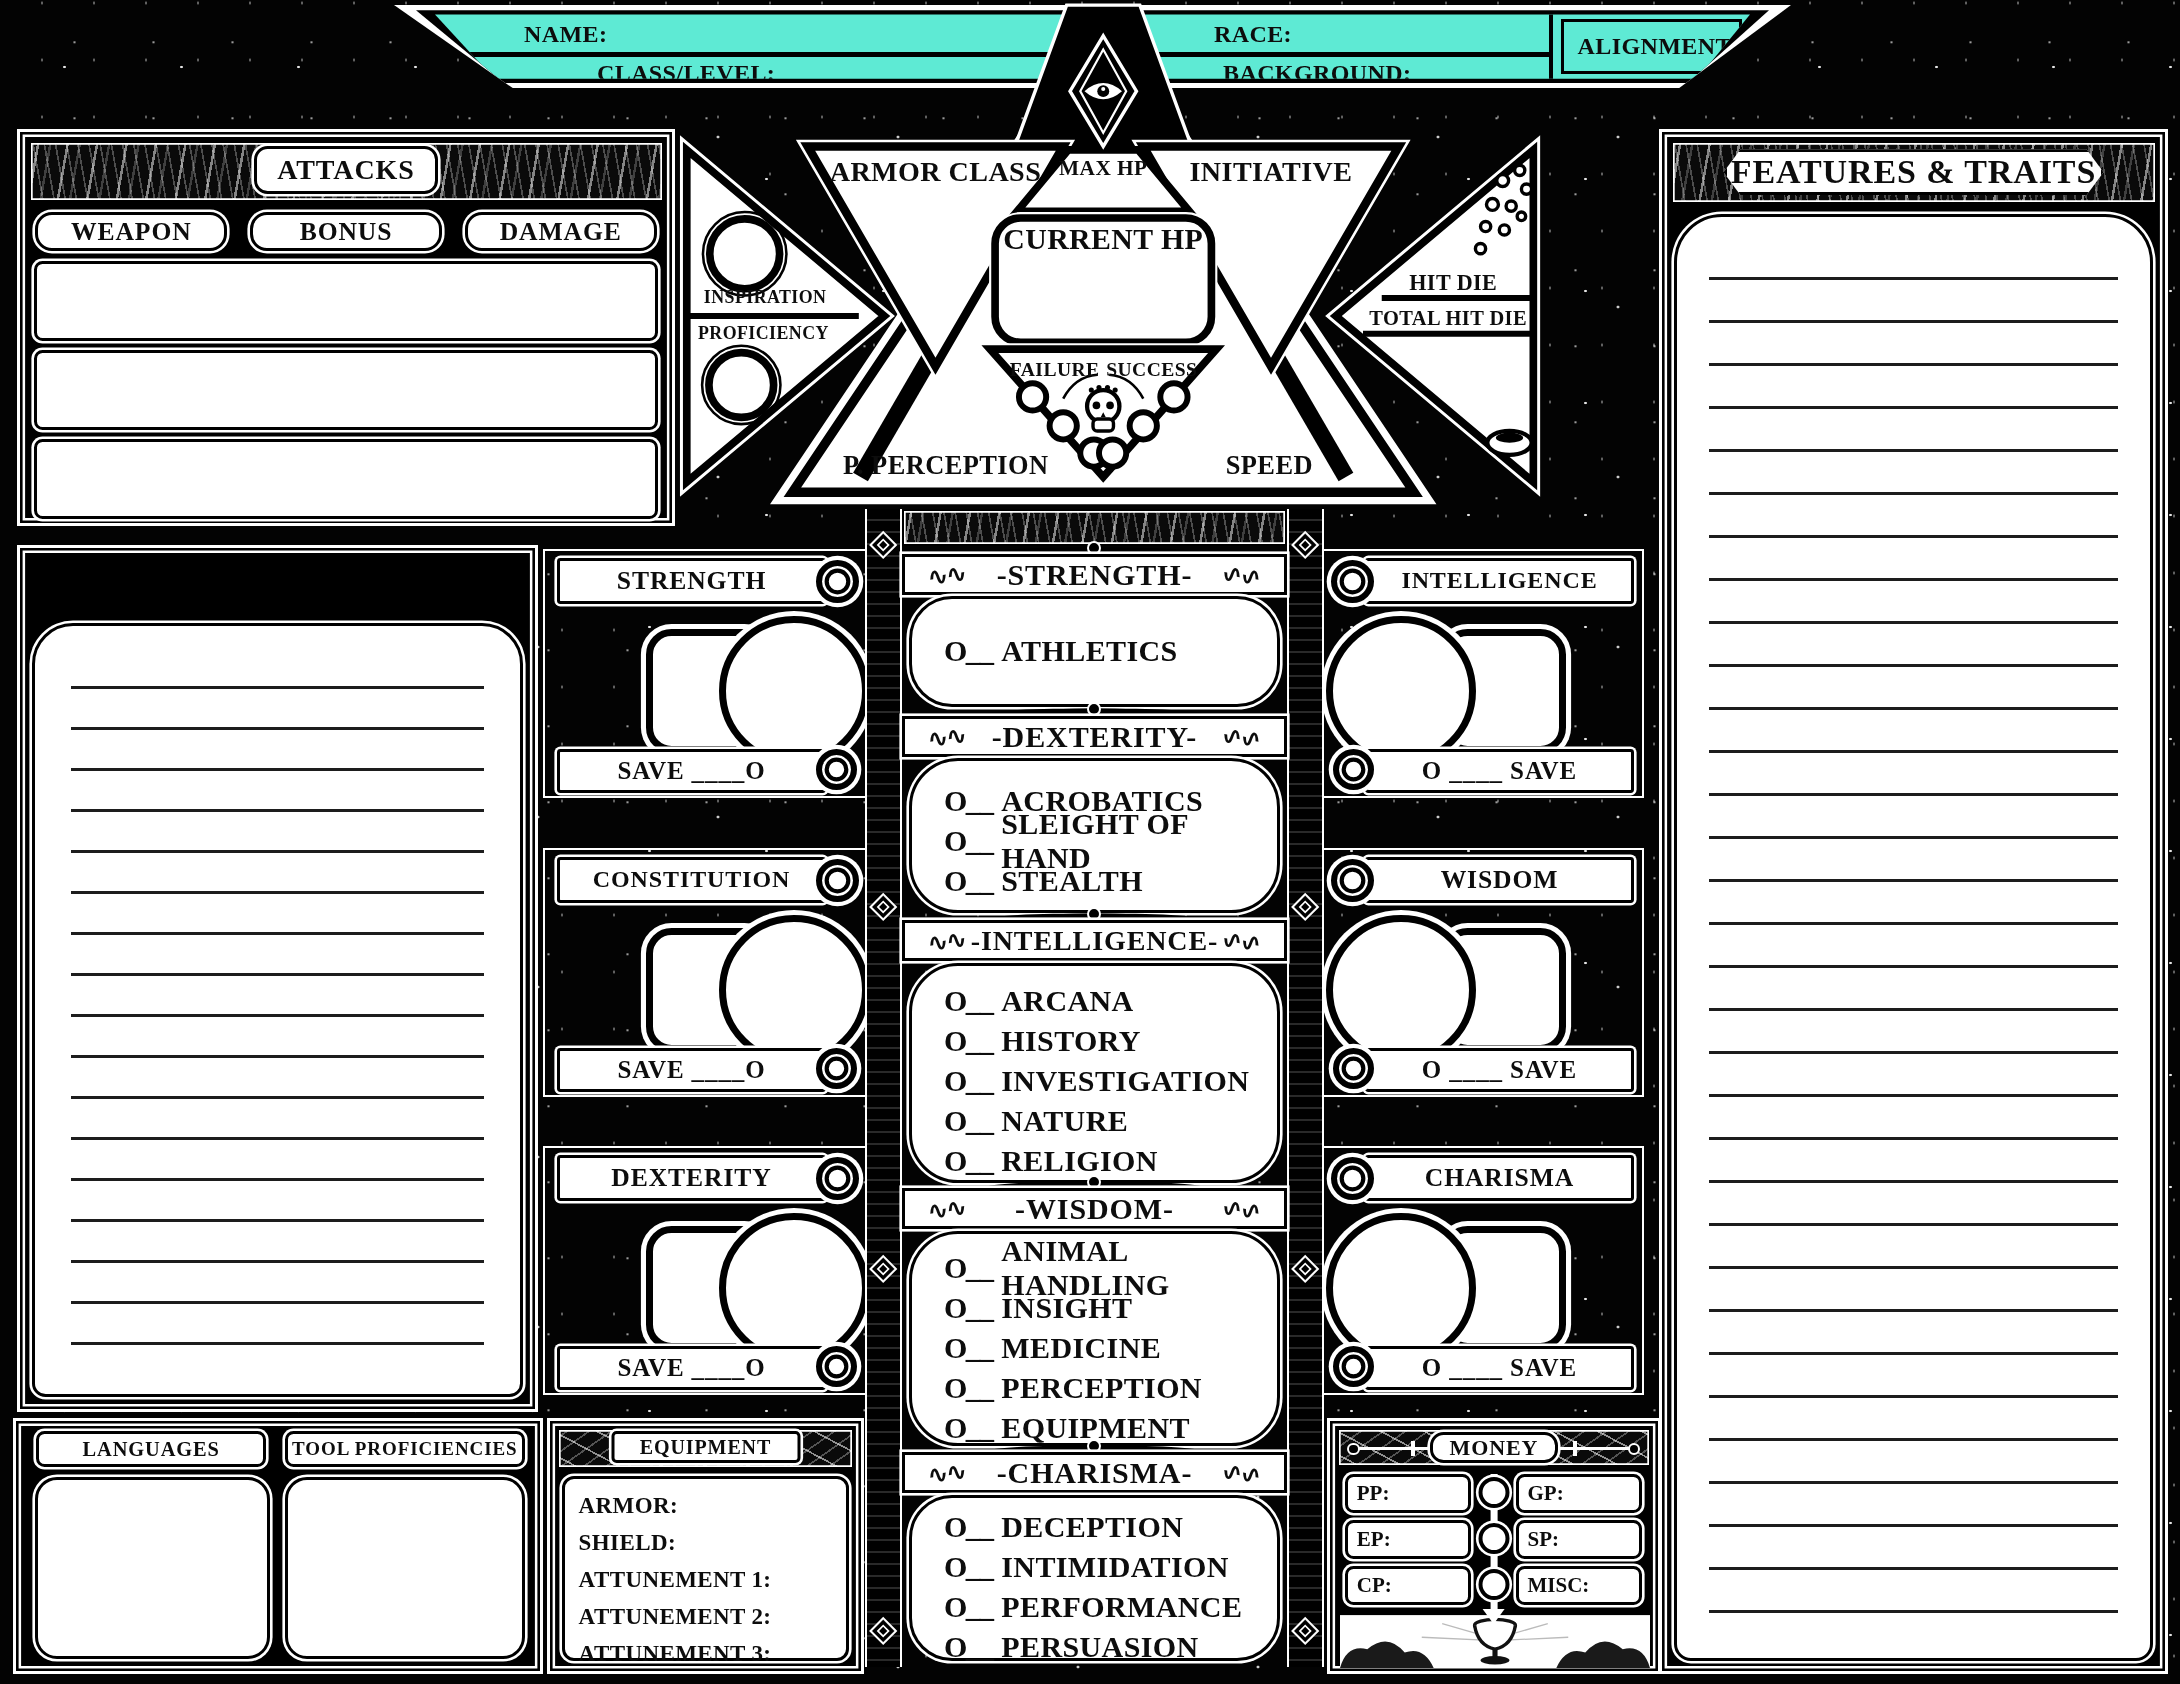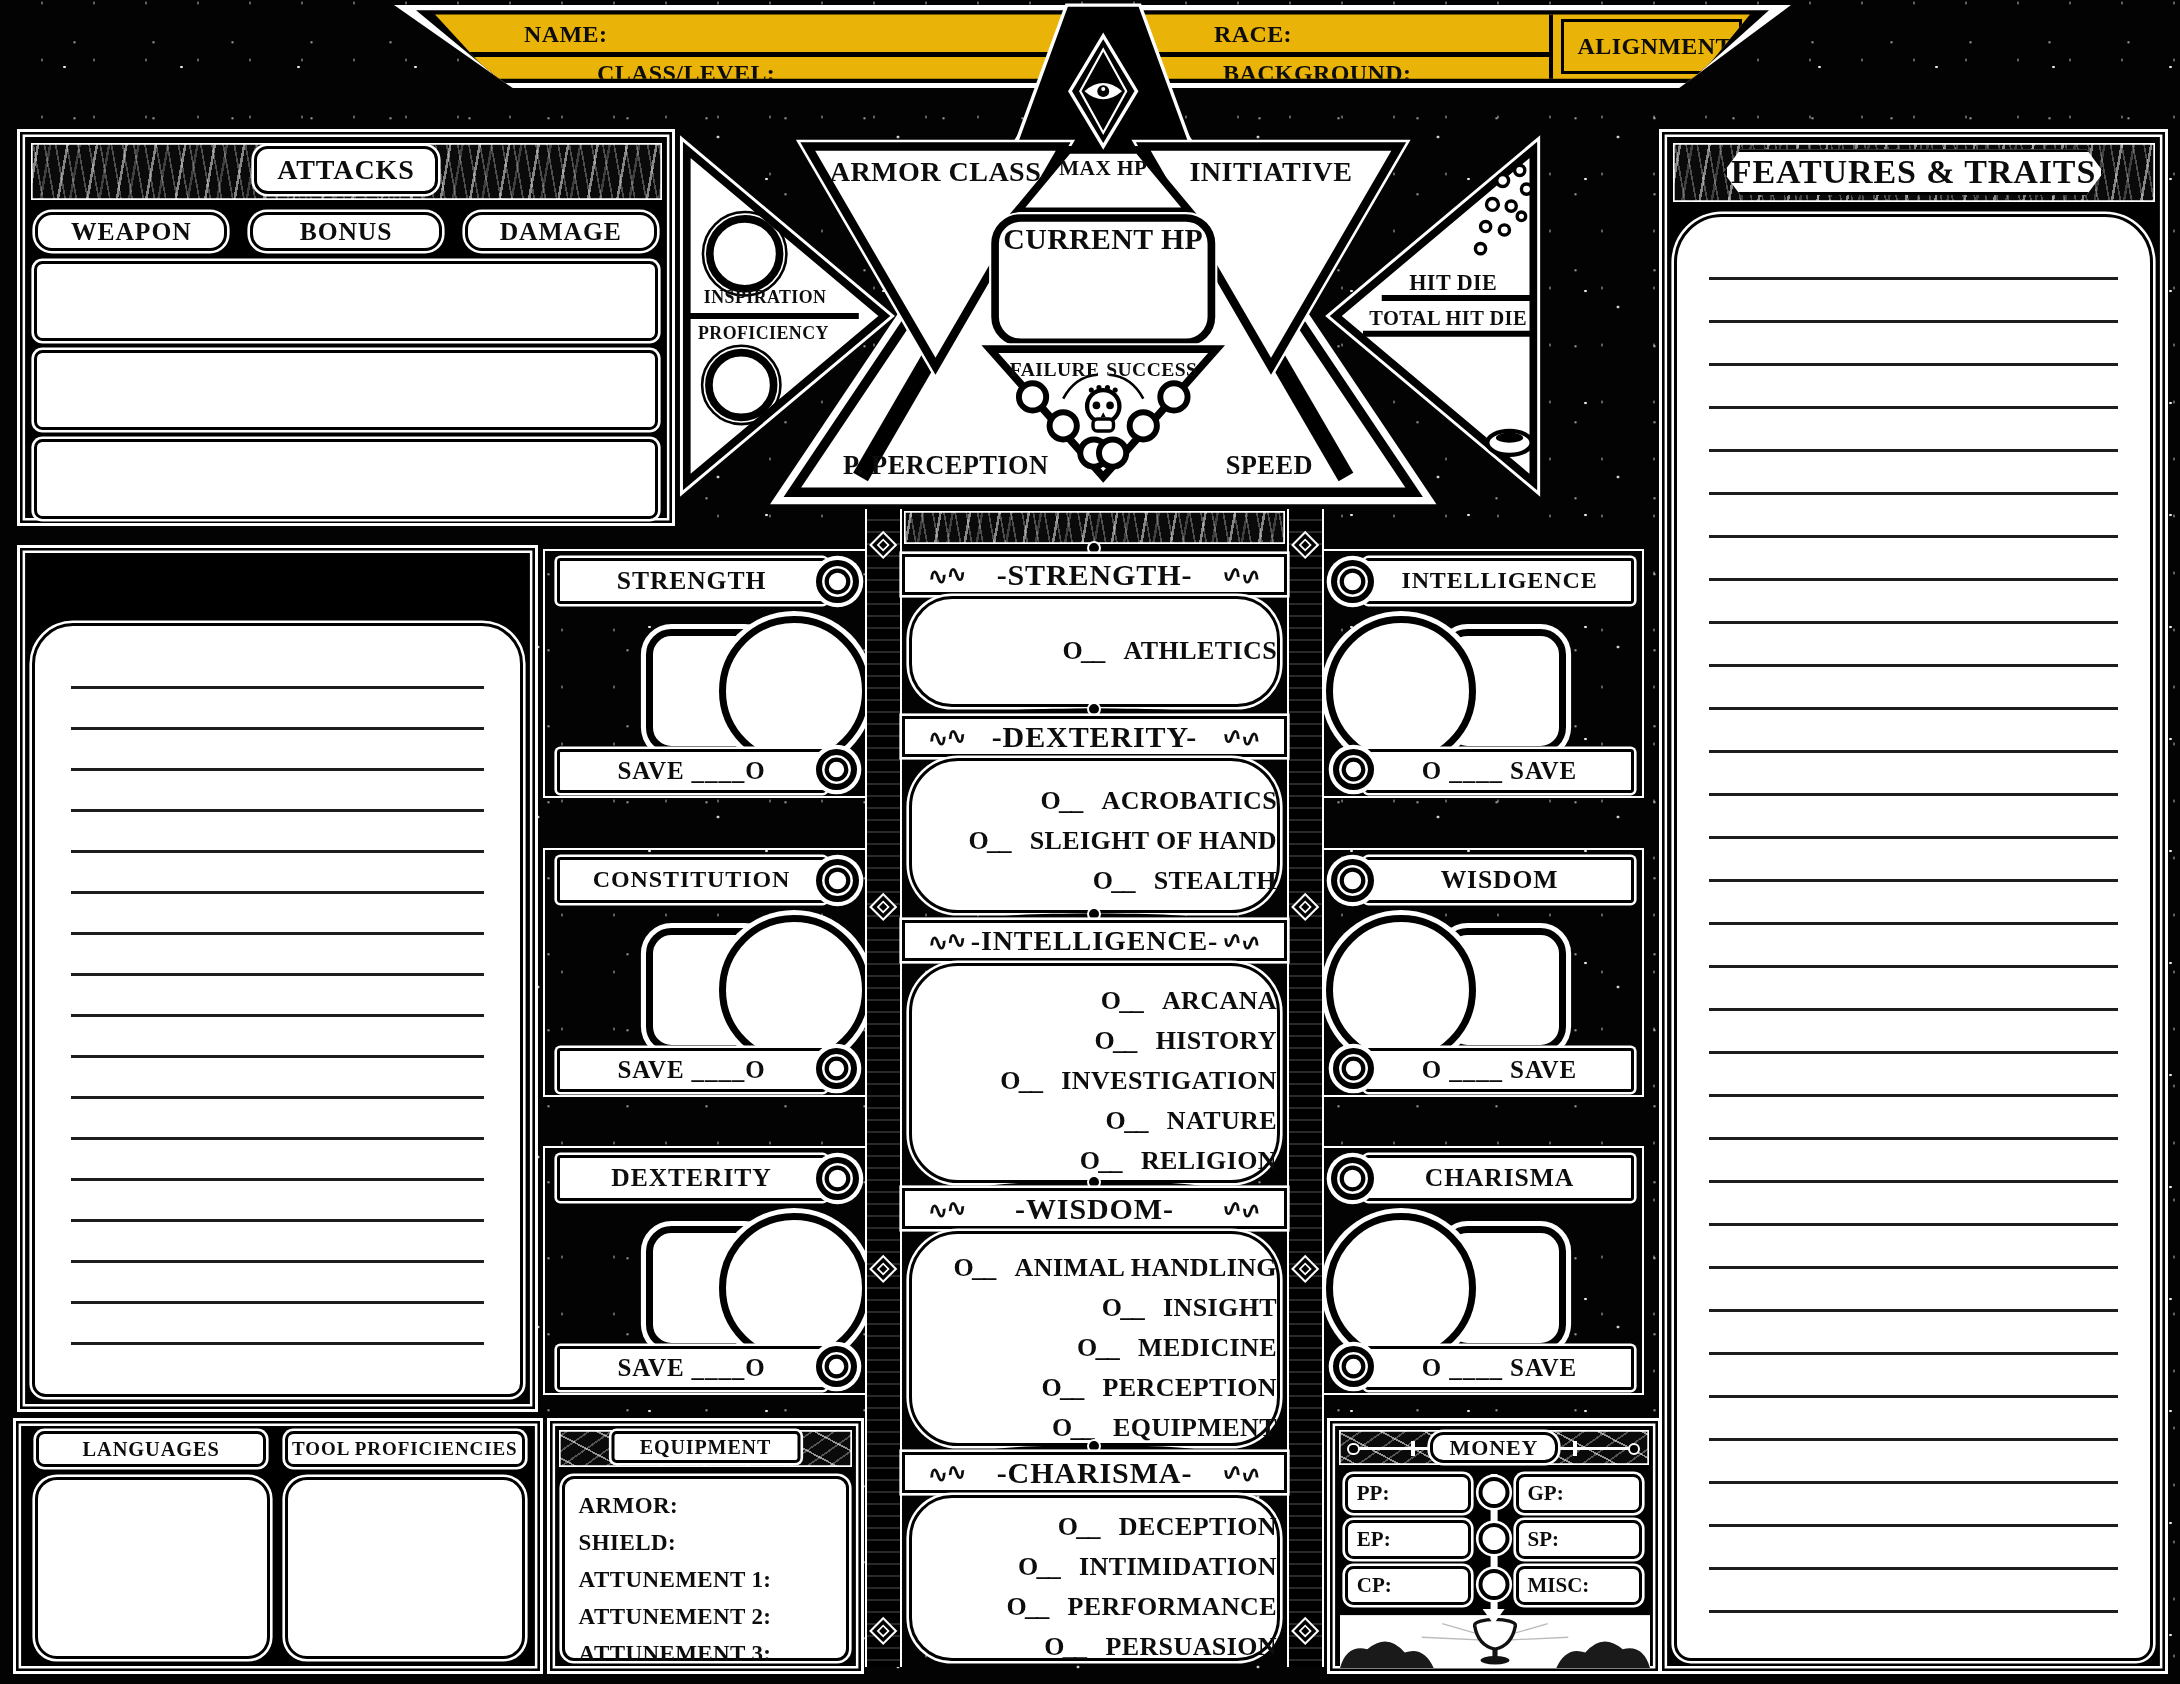--- a/index.html
+++ b/index.html
@@ -55,21 +55,21 @@
     position:absolute;
     background-image:repeating-linear-gradient(to bottom, transparent 0 38px, #1d1d1d 38px 41px);
   }
   .lines50{
     position:absolute;
     background-image:repeating-linear-gradient(to bottom, transparent 0 40px, #1d1d1d 40px 43px);
   }
   
   .banner-outer{background:#fff;clip-path:polygon(0% 0%,100% 0%,92% 100%,8.5% 100%);padding:5.1px 22px;}
   .banner-mid{background:#000;width:100%;height:100%;clip-path:polygon(0% 0%,100% 0%,94% 100%,6.5% 100%);padding:4.3px 19px;}
-  .banner-in{background:#eab308;width:100%;height:100%;position:relative;clip-path:polygon(0% 0%,100% 0%,96% 100%,4.5% 100%);}
+  .banner-in{background:#5eead4;width:100%;height:100%;position:relative;clip-path:polygon(0% 0%,100% 0%,96% 100%,4.5% 100%);}
   
   .colbanner{
     width:192px;height:39px;background:#fff;border:3.4px solid #000;border-radius:17px;
     box-shadow:0 0 0 2.6px #fff;display:flex;align-items:center;justify-content:center;
     font-size:25.6px;font-weight:bold;letter-spacing:0.9px;
   }
   .wrow{position:absolute;background:#fff;border:3.4px solid #000;border-radius:8.5px;box-shadow:0 0 0 2.6px #fff;}
   
   .statgroup{border:2.6px solid #fff;}
   .stat-banner{
@@ -94,21 +94,21 @@
   }
   .sk-banner{
     position:absolute;background:#fff;border:3.4px solid #000;box-shadow:0 0 0 2.6px #fff;
     display:flex;align-items:center;justify-content:space-between;padding:0 22px;
     font-weight:bold;font-size:30px;letter-spacing:0.9px;
   }
   .flo{font-family:"DejaVu Sans",sans-serif;font-size:25.6px;letter-spacing:-2.6px;transform:rotate(-8deg);}
   .flo.mirror{transform:rotate(8deg) scaleX(-1);}
   .sk-panel{position:absolute;background:#fff;border:3.4px solid #000;box-shadow:0 0 0 2.6px #fff;}
   .sk-panel ul{list-style:none;margin:0;padding:0 0 0 32px;}
-  .sk-panel li{height:40px;display:flex;align-items:center;gap:20px;font-size:26px;font-weight:bold;letter-spacing:0.4px;justify-content:flex-end;}
+  .sk-panel li{height:40px;display:flex;align-items:center;gap:9px;font-size:30px;font-weight:bold;letter-spacing:0.4px;}
   .pfx{letter-spacing:-1.7px;}
   .orn{position:absolute;height:8.5px;background:#000;border-radius:50%;box-shadow:0 0 0 1.7px #000;}
   .orn::before{
     content:"";position:absolute;left:50%;top:-8.5px;width:10.2px;height:10.2px;margin-left:-7.7px;
     border-radius:50%;background:#000;border:2.6px solid #fff;
   }
   
   .mfield{
     position:absolute;height:39px;background:#fff;border:3.4px solid #000;box-shadow:0 0 0 2.6px #fff;border-radius:8.5px;
     display:flex;align-items:center;padding-left:8.5px;font-size:21px;font-weight:bold;

